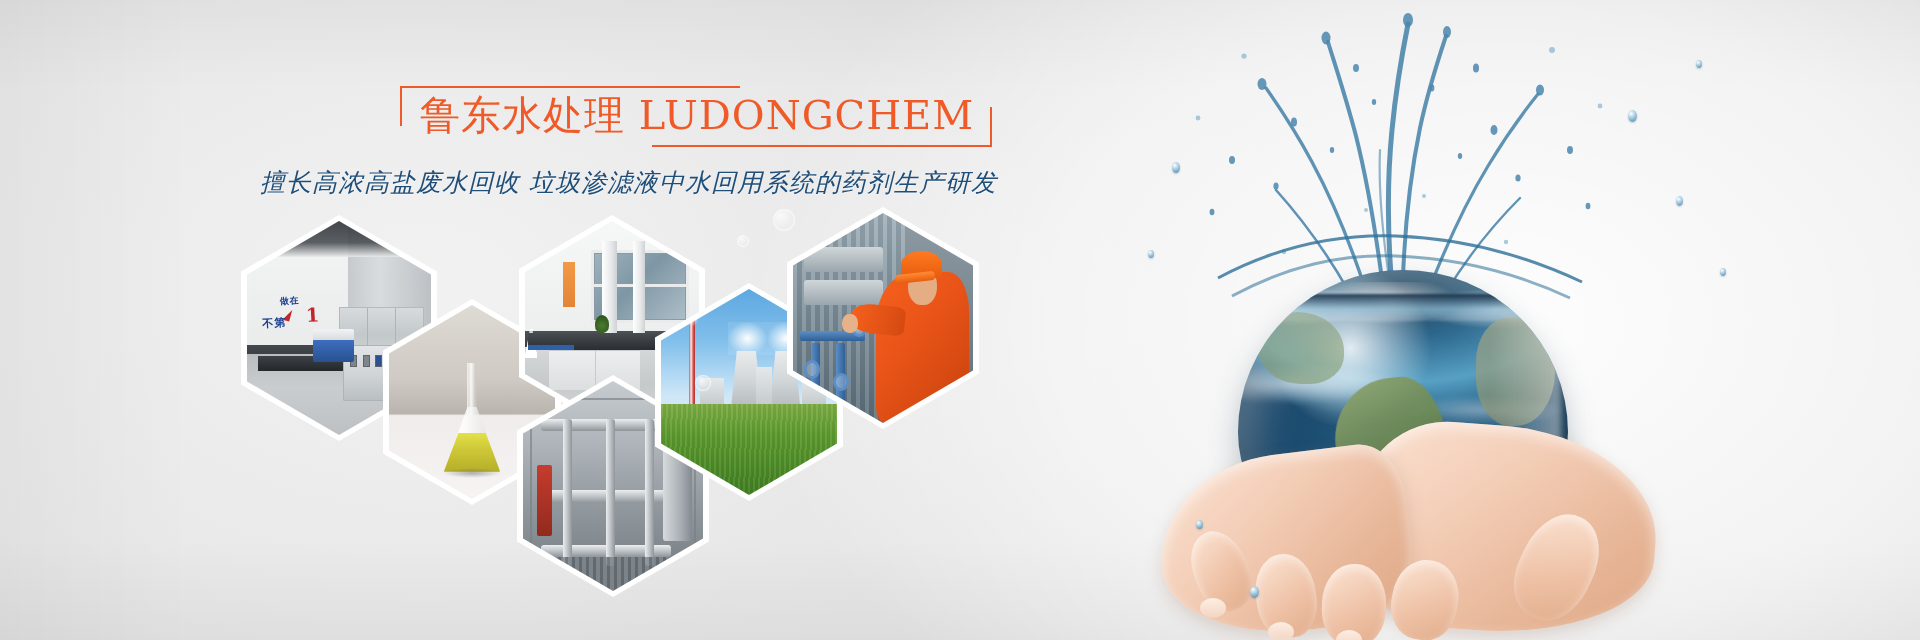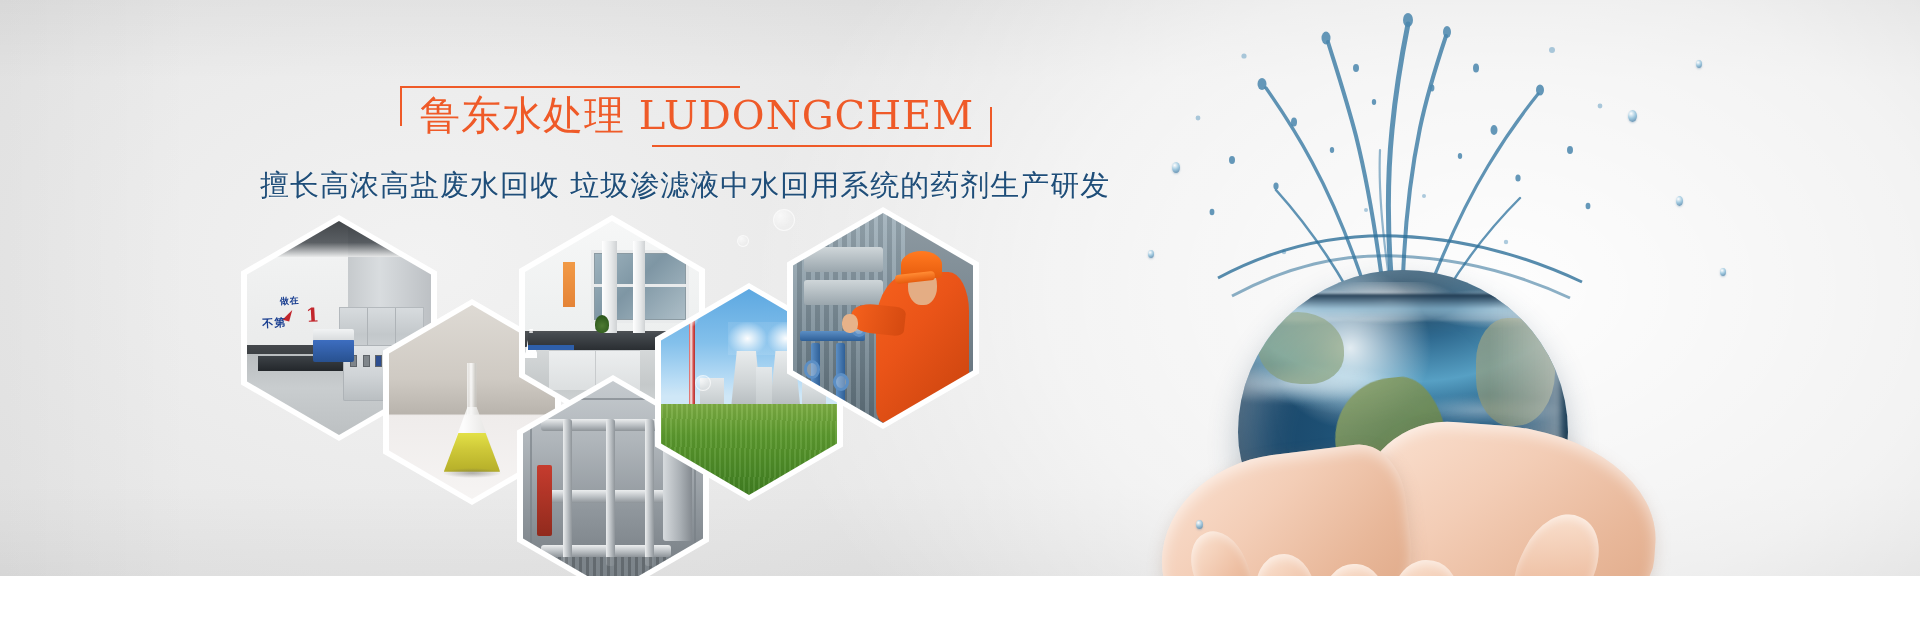--- a/index.html
+++ b/index.html
@@ -7,21 +7,21 @@
   html,body { width:1920px; height:640px; overflow:hidden; }
   body {
     font-family:"Liberation Sans", sans-serif;
     background:#ffffff;
     position:relative;
   }
 
   
   #banner {
     position:relative;
-    width:1920px; height:576px;
+    width:1920px; height:640px;
     overflow:hidden;
     background:
       radial-gradient(ellipse 900px 600px at 22% 45%, #f2f2f2 0%, #ebebeb 40%, #e6e6e6 70%, #e4e4e4 100%),
       linear-gradient(160deg,#f7f7f7 0%, #eeeeee 35%, #e8e8e8 60%, #f4f4f4 100%);
   }
   #banner::after{
     content:"";
     position:absolute; inset:0;
     background:
       radial-gradient(ellipse 1000px 700px at 78% 50%, rgba(255,255,255,.95) 0%, rgba(255,255,255,.55) 45%, rgba(255,255,255,0) 75%);
@@ -66,27 +66,28 @@
     line-height:1.18;
     color:#ef5a28;
     letter-spacing:1px;
     white-space:nowrap;
     font-weight:400;
   }
 
   .sub-title{
     margin-top:20px;
     font-family:"DejaVu Sans","Liberation Sans", sans-serif;
-    font-size:29px;
+    font-size:25px;
     line-height:1.3;
     color:#1f4e79;
     letter-spacing:1px;
     white-space:nowrap;
     font-weight:400;
     text-shadow:0 1px 1px rgba(255,255,255,.6);
+    font-style:italic;
   }
 
   
   .hex-field{
     position:absolute;
     left:225px; top:215px;
     width:760px; height:330px;
     z-index:6;
   }
   .hex{

